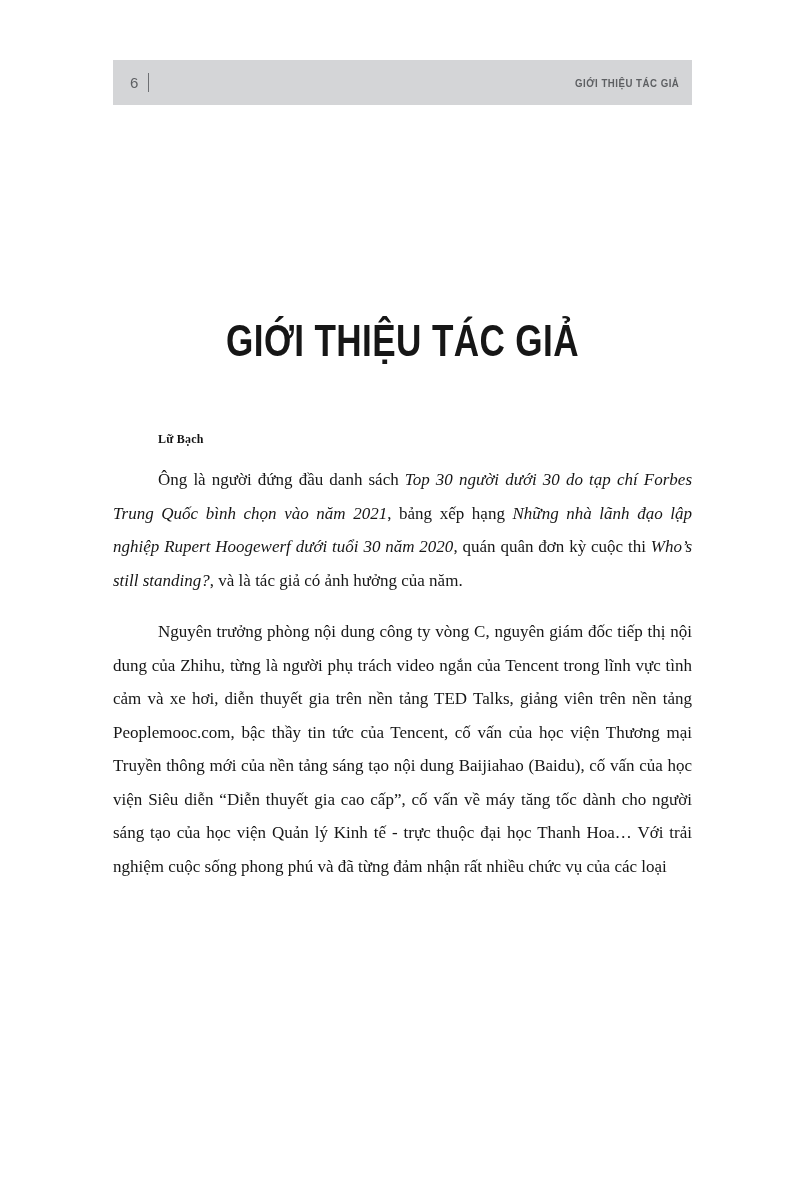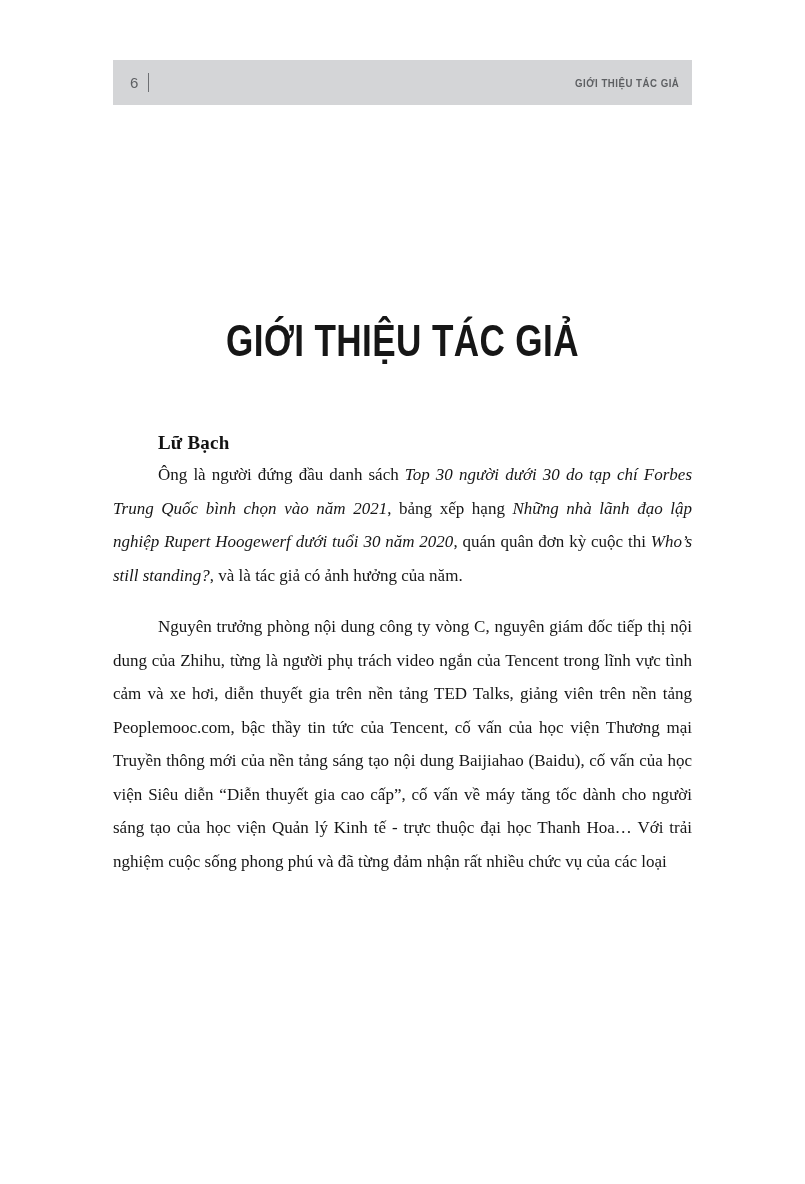--- a/index.html
+++ b/index.html
@@ -82,23 +82,23 @@
   
   .text-column {
     position: absolute;
     left: 113px;
     top: 432px;
     width: 579px;
   }
   .byline {
     font-family: "Liberation Serif", "DejaVu Serif", serif;
     font-weight: 700;
-    font-size: 19px;
+    font-size: 12px;
     color: #131313;
-    margin: 0 0 4px 45px;
+    margin: 0 0 16px 45px;
     letter-spacing: 0.2px;
   }
   .para {
     margin: 0 0 18px 0;
     font-size: 17px;
     line-height: 33.5px;
     text-align: justify;
     text-justify: inter-word;
     text-indent: 45px;
     color: #161616;

